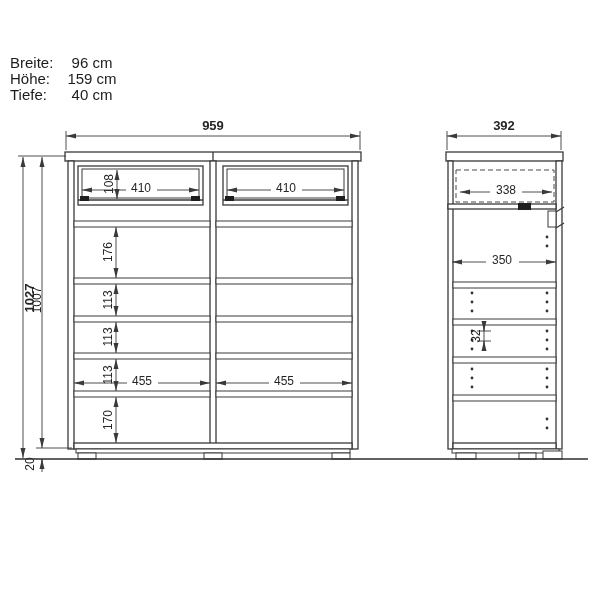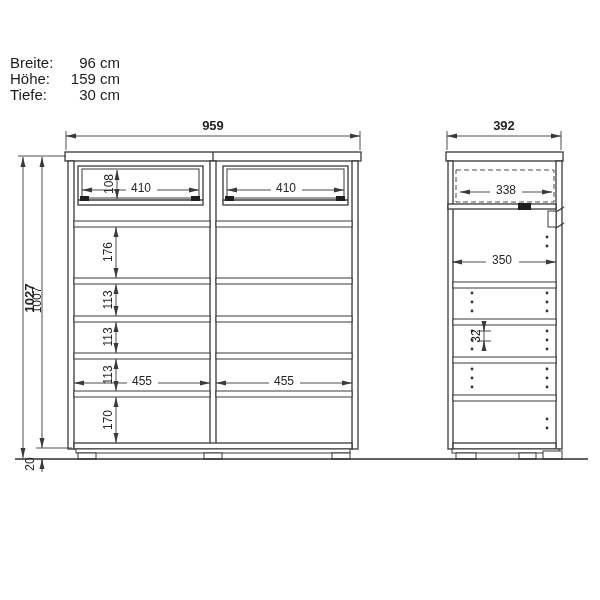--- a/index.html
+++ b/index.html
@@ -2,21 +2,21 @@
 <html><head>
 <meta charset="utf-8">
 <style>
   html,body{margin:0;padding:0;background:#fff;}
   #canvas{position:relative;width:600px;height:600px;background:#ffffff;overflow:hidden;
           font-family:"Liberation Sans", sans-serif;}
   #spec{position:absolute;left:10px;top:55px;display:grid;
         grid-template-columns:54px 56px;row-gap:0px;
         font-size:15px;line-height:16px;color:#1c1c1c;}
   #spec .lab{text-align:left;}
-  #spec .val{text-align:right;}
+  #spec .val{text-align:center;}
   svg{position:absolute;left:0;top:0;}
   .ol{stroke:#3a3a3a;stroke-width:1.3;fill:#ffffff;}
   .oln{stroke:#3a3a3a;stroke-width:1.3;fill:none;}
   .thin{stroke:#3a3a3a;stroke-width:1;fill:#ffffff;}
   .dim{stroke:#3a3a3a;stroke-width:0.9;fill:none;}
   .dash{stroke:#4a4a4a;stroke-width:1;fill:none;stroke-dasharray:5 3;}
   .blk{fill:#1e1e1e;stroke:none;}
   .dot{fill:#333;stroke:none;}
   .lblbg{fill:#ffffff;stroke:none;}
   text{font-family:"Liberation Sans", sans-serif;font-size:12px;fill:#262626;}
@@ -27,21 +27,21 @@
 <body>
 
 <div id="canvas">
 
   <div id="spec">
     <span class="lab">Breite:</span>
     <span class="val">96 cm</span>
     <span class="lab">Höhe:</span>
     <span class="val">159 cm</span>
     <span class="lab">Tiefe:</span>
-    <span class="val">30 cm</span>
+    <span class="val">40 cm</span>
   </div>
 
   <svg width="600" height="600" viewBox="0 0 600 600">
     <defs>
       <marker id="ae" markerUnits="userSpaceOnUse" markerWidth="12" markerHeight="8" refX="11" refY="4" orient="auto">
         <path d="M11,4 L1,1.5 L1,6.5 z" fill="#3a3a3a"></path>
       </marker>
       <marker id="as" markerUnits="userSpaceOnUse" markerWidth="12" markerHeight="8" refX="1" refY="4" orient="auto">
         <path d="M1,4 L11,1.5 L11,6.5 z" fill="#3a3a3a"></path>
       </marker>

